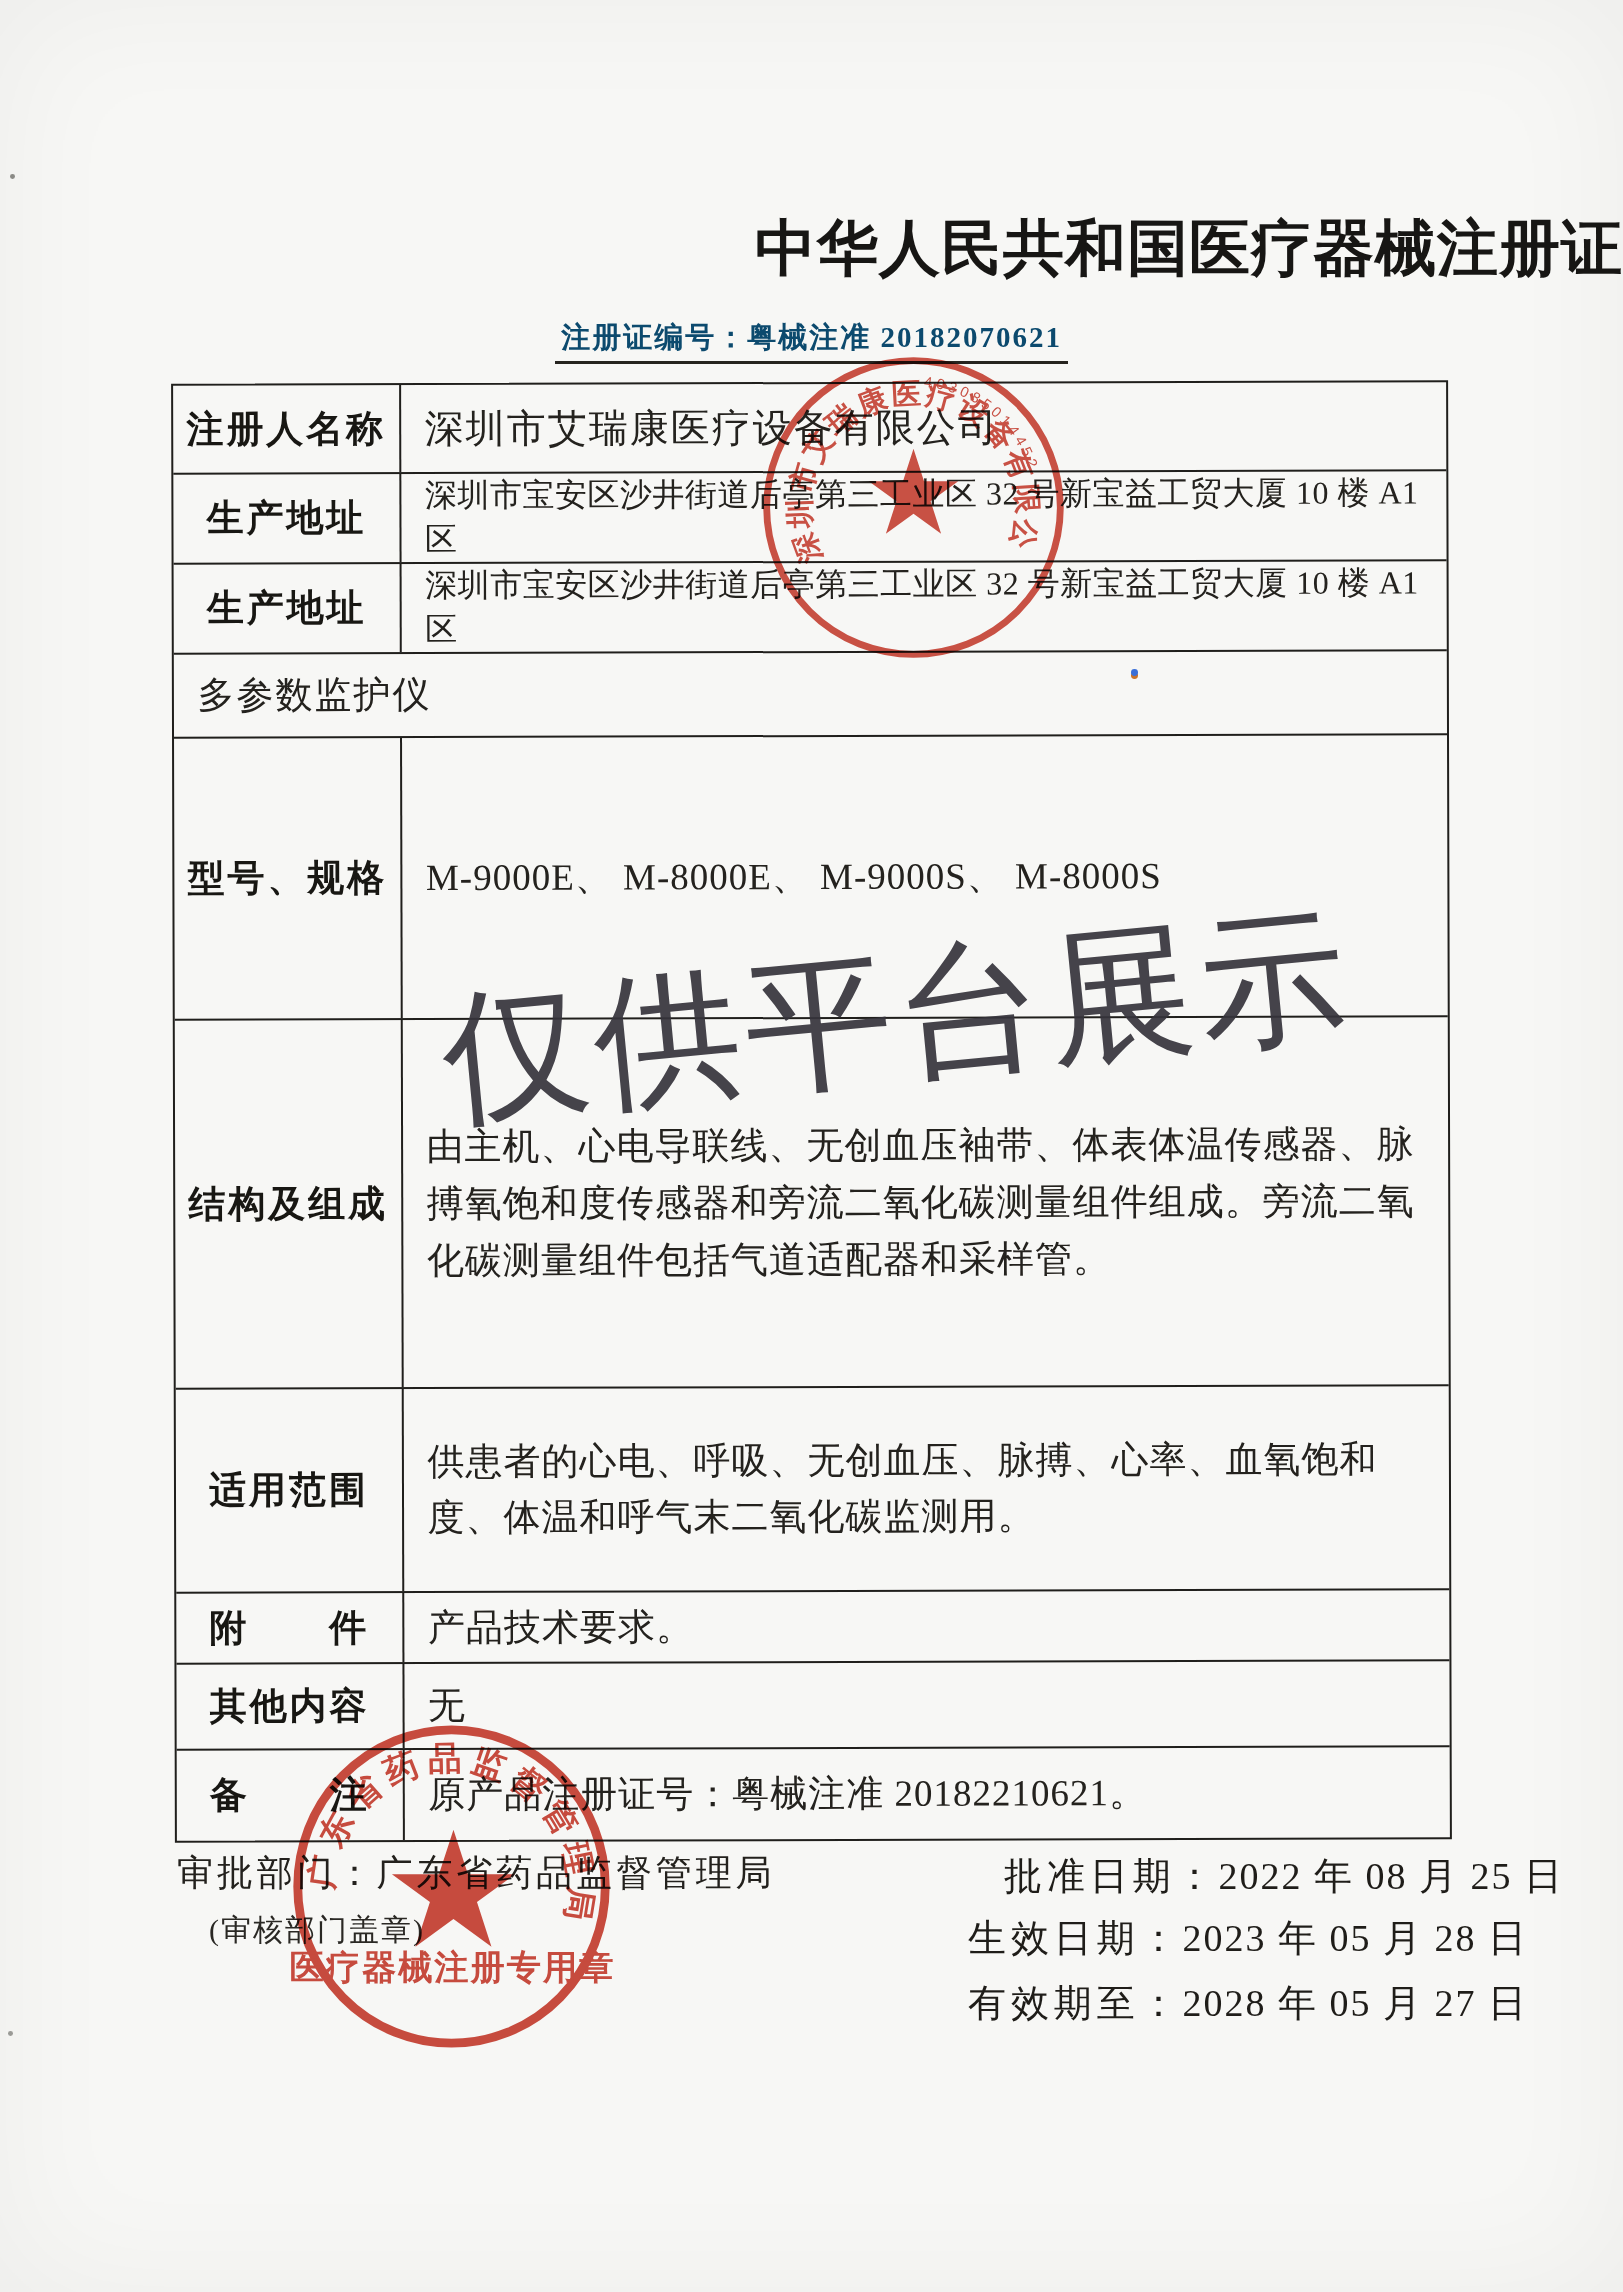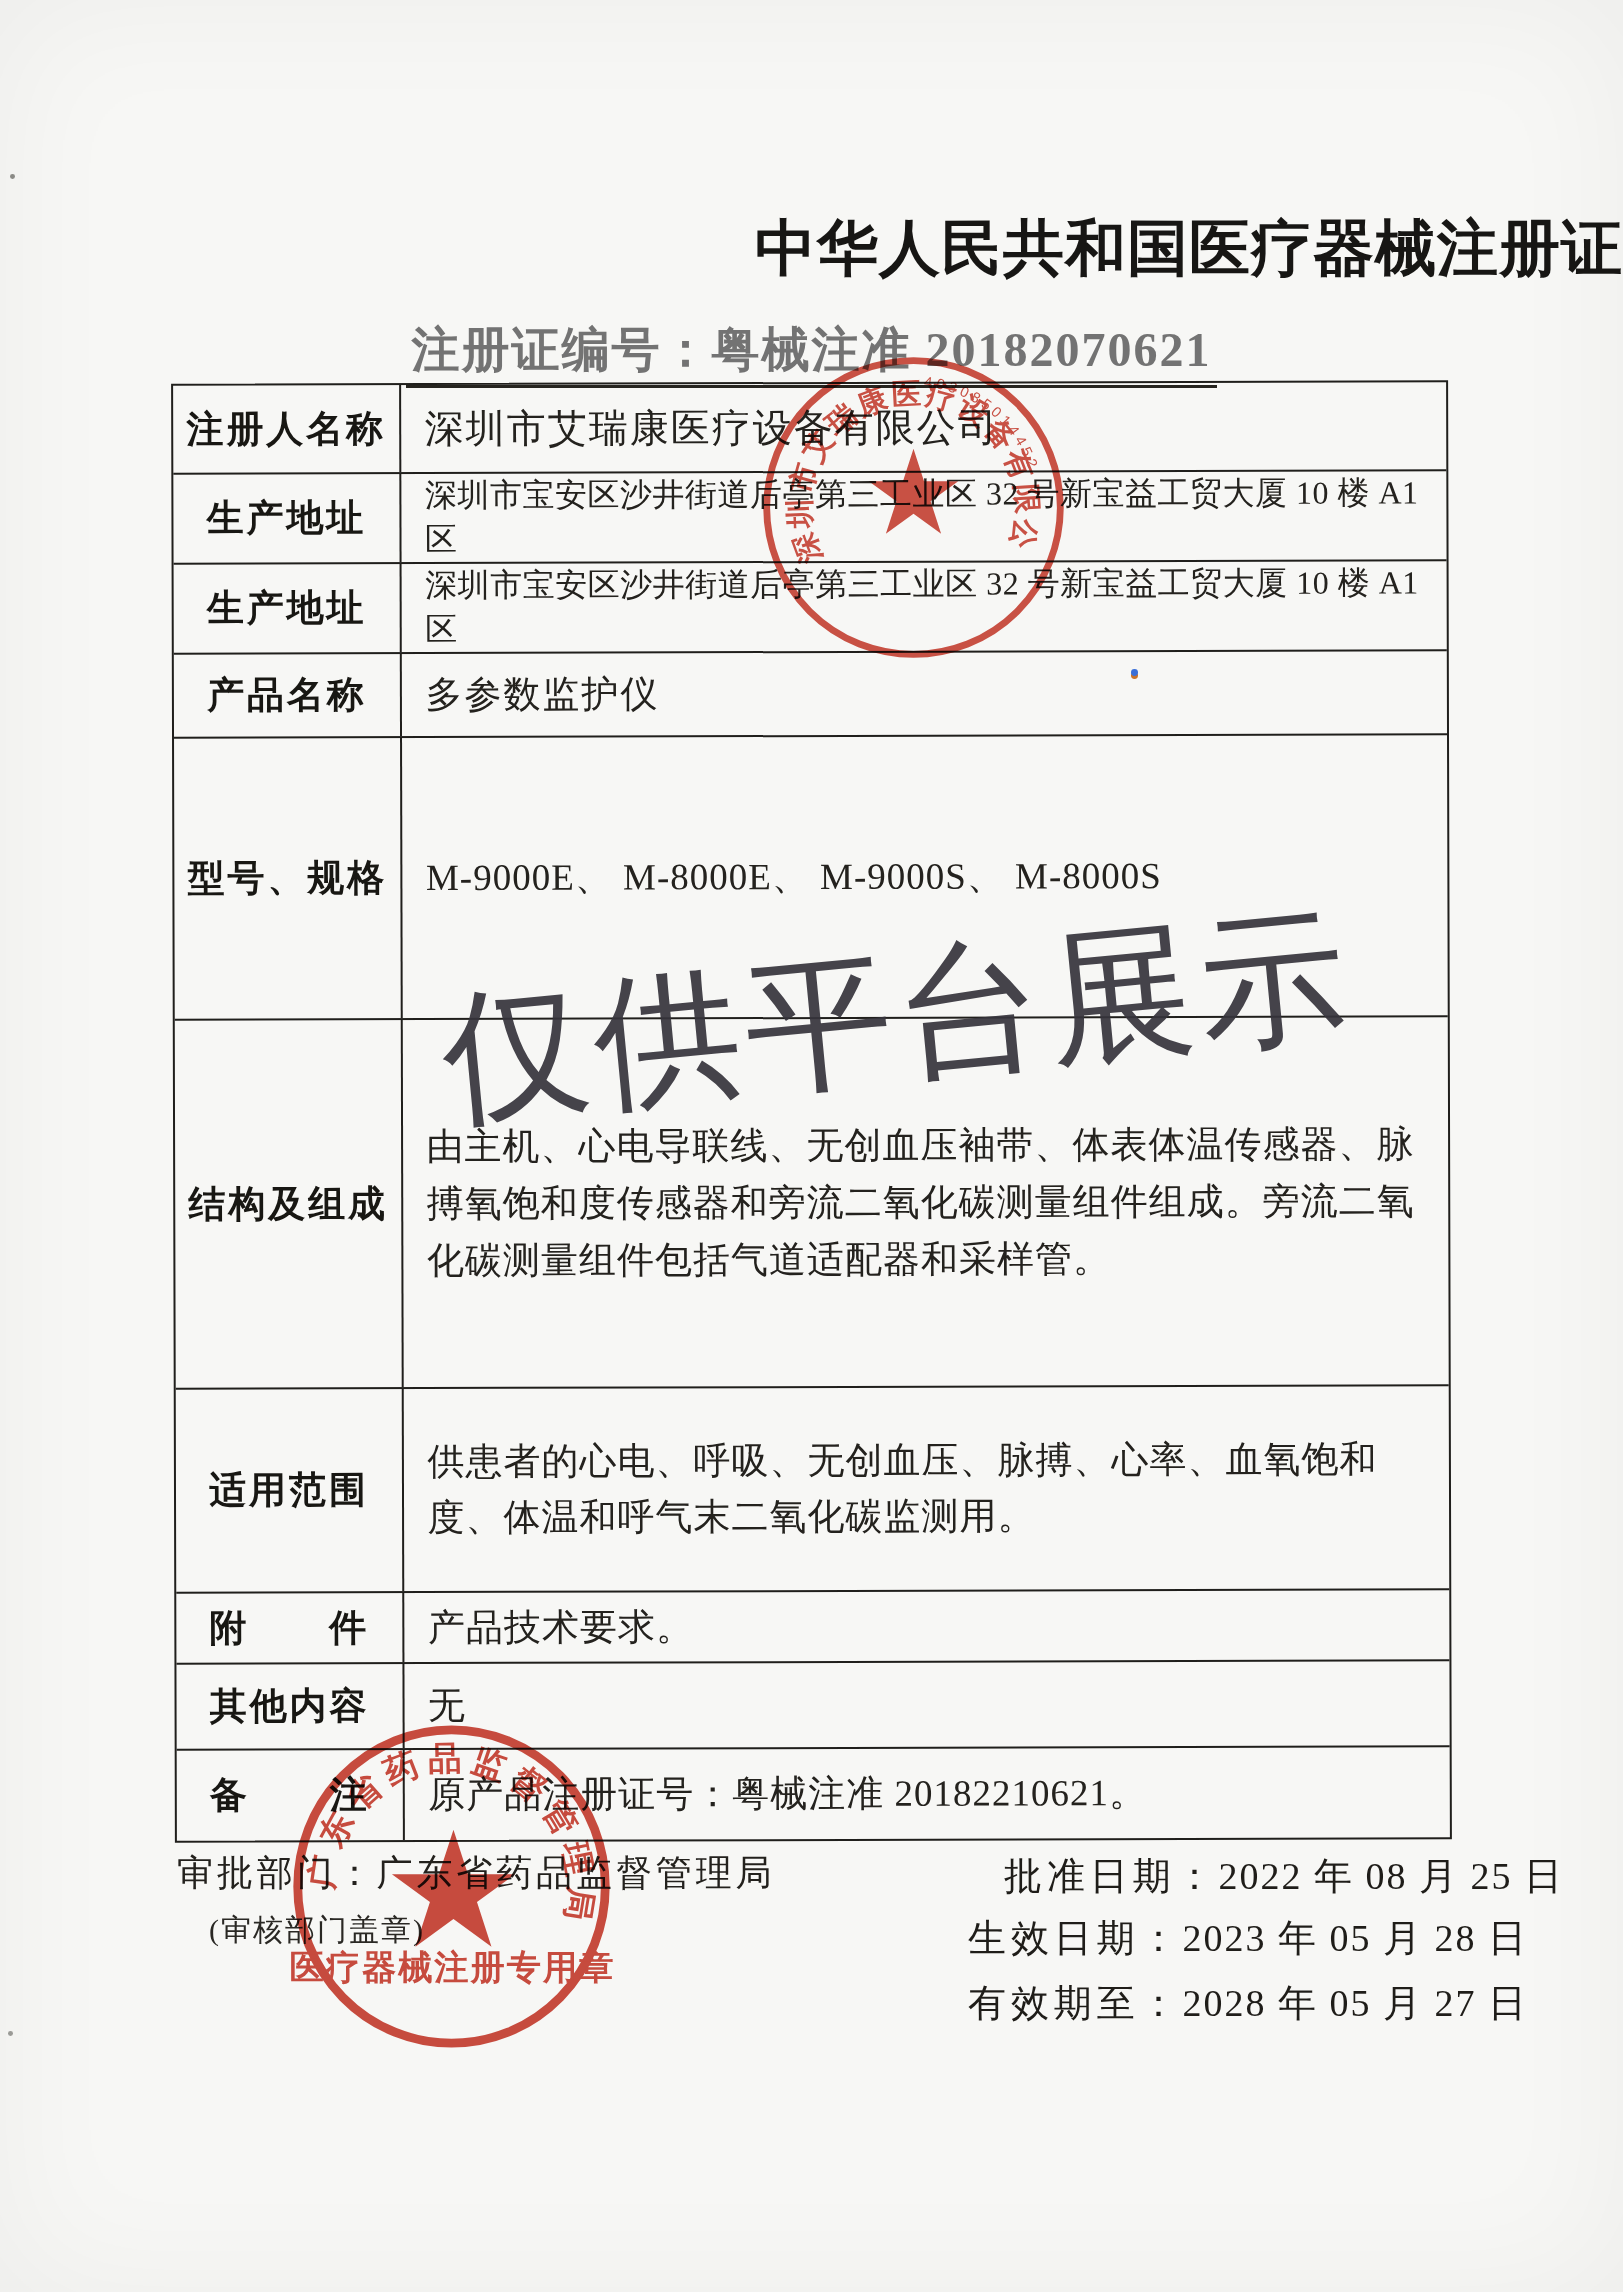--- a/index.html
+++ b/index.html
@@ -17,24 +17,24 @@
   .title{
     position:absolute;left:0;top:208px;width:100%;
     text-align:right;
     font-family:"Liberation Sans", sans-serif;
     font-weight:bold;font-size:61px;letter-spacing:1px;
     color:#171614;
   }
   .subtitle-wrap{position:absolute;left:0;top:318px;width:100%;text-align:center;}
   .subtitle{
     display:inline-block;
-    font-size:48px;font-weight:bold;letter-spacing:2px;
+    font-size:29px;font-weight:bold;letter-spacing:2px;
     border-bottom:3.9px solid #26241f;
     padding:0 5.9px 2.9px 5.9px;
-    color:#737373;
+    color:#0c4a6e;
   }
   
   .cert-table{
     position:absolute;left:173px;top:382px;width:1277px;
     border:2.9px solid #201f1c;
     box-sizing:border-box;
     background:transparent;
     transform:rotate(-0.15deg);
   }
   .row{display:flex;box-sizing:border-box;border-top:2.9px solid #201f1c;}
@@ -121,21 +121,20 @@
     </div>
     <div class="row r2">
       <div class="cell label">生产地址</div>
       <div class="cell value">深圳市宝安区沙井街道后亭第三工业区 32 号新宝益工贸大厦 10 楼 A1 区</div>
     </div>
     <div class="row r3">
       <div class="cell label">生产地址</div>
       <div class="cell value">深圳市宝安区沙井街道后亭第三工业区 32 号新宝益工贸大厦 10 楼 A1 区</div>
     </div>
     <div class="row r4">
-      <div class="cell label">产品名称</div>
       <div class="cell value">多参数监护仪</div>
     </div>
     <div class="row r5">
       <div class="cell label">型号、规格</div>
       <div class="cell value">M-9000E、 M-8000E、 M-9000S、 M-8000S</div>
     </div>
     <div class="row r6">
       <div class="cell label">结构及组成</div>
       <div class="cell value">由主机、心电导联线、无创血压袖带、体表体温传感器、脉搏氧饱和度传感器和旁流二氧化碳测量组件组成。旁流二氧化碳测量组件包括气道适配器和采样管。</div>
     </div>

